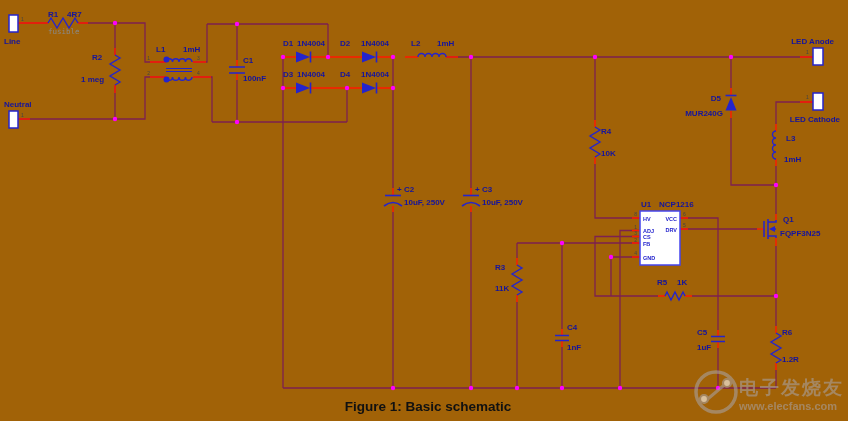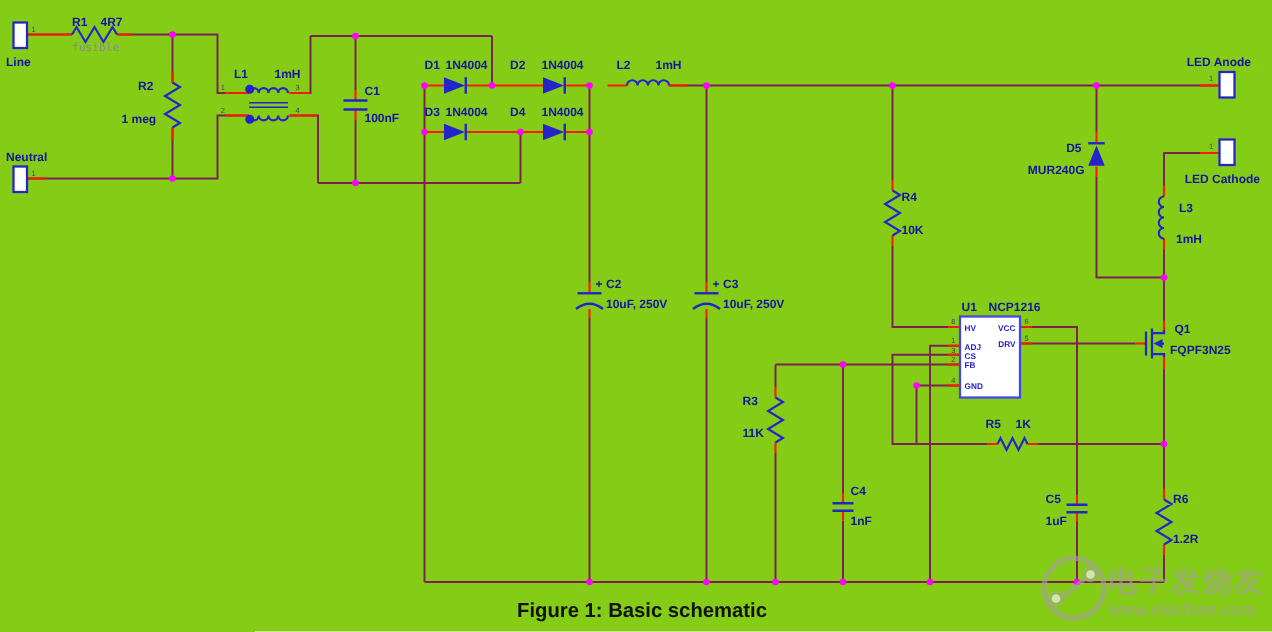--- a/index.html
+++ b/index.html
@@ -1,16 +1,16 @@
 <!DOCTYPE html>
 <html><head>
 <meta charset="utf-8">
 <style>
   html,body{margin:0;padding:0;background:#ffffff;}
-  #stage{position:relative;width:848px;height:421px;background:#84cc16;overflow:hidden;
+  #stage{position:relative;width:848px;height:421px;background:#a16207;overflow:hidden;
          font-family:"Liberation Sans",sans-serif;}
   svg text{font-family:"Liberation Sans",sans-serif;}
   .lbl{font-weight:bold;fill:#14149e;font-size:8px;}
   .note{font-family:"DejaVu Sans Mono",monospace;fill:#8a8a8a;font-size:7.5px;}
   .pinnum{fill:#444444;font-size:5px;}
   .icpin{fill:#2222cc;font-size:5.5px;font-weight:bold;}
   .caption{font-weight:bold;fill:#111111;font-size:13.5px;}
   .wm-cn{font-weight:bold;fill:#a8a09e;font-size:19px;letter-spacing:2px;}
   .wm-url{fill:#a8a09e;font-size:11px;font-weight:bold;}
 </style>

